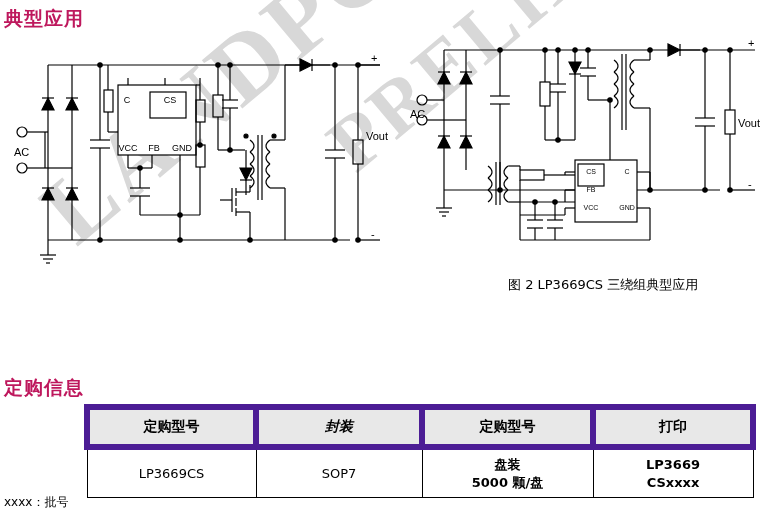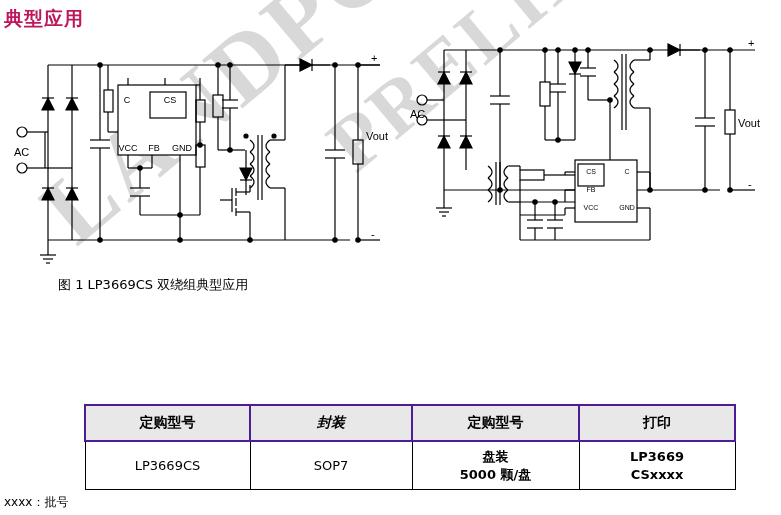--- a/index.html
+++ b/index.html
@@ -90,21 +90,21 @@
     position: absolute;
     left: 84px;
     top: 404px;
     z-index: 10;
   }
   table.order-table {
     border-collapse: collapse;
     font-family: "DejaVu Sans", sans-serif;
   }
   table.order-table th {
-    border: 2px solid #4c1d95;
+    border: 6px solid #4c1d95;
     background: #e8e8e8;
     font-size: 14px;
     font-weight: bold;
     text-align: center;
     padding: 8px 4px;
   }
   table.order-table td {
     border: 1px solid #000;
     font-size: 13px;
     text-align: center;
@@ -447,22 +447,23 @@
       </g>
       <g fill="#000" stroke="none" font-size="11">
         <text x="10" y="78">AC</text>
         <text x="338" y="87">Vout</text>
         <text x="348" y="7">+</text>
         <text x="348" y="148">-</text>
       </g>
     </svg>
   </div>
 
-  <div class="fig-caption" id="caption-fig1">图 1   LP3669CS 双绕组典型应用</div>
-
+  <div class="fig-caption" id="caption-fig2">图 2   LP3669CS 三绕组典型应用</div>
+
+  <div class="h-section" id="title-order-info">定购信息</div>
 
   <div id="order-table-wrap">
     <table class="order-table">
       <thead>
         <tr>
           <th class="col-model">定购型号</th>
           <th class="col-package">封装</th>
           <th class="col-packing">定购型号</th>
           <th class="col-print">打印</th>
         </tr>

